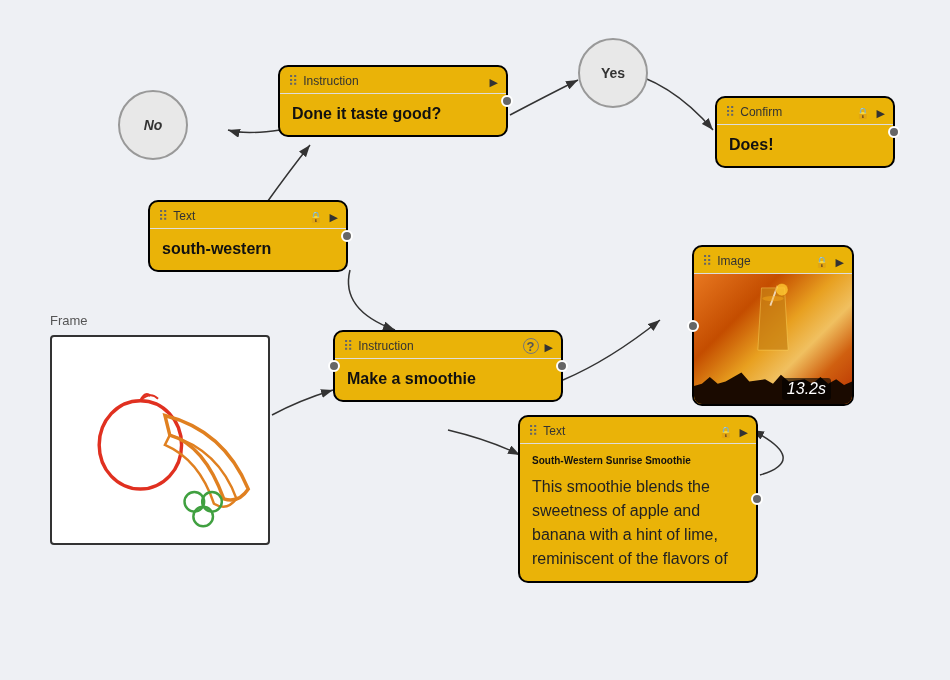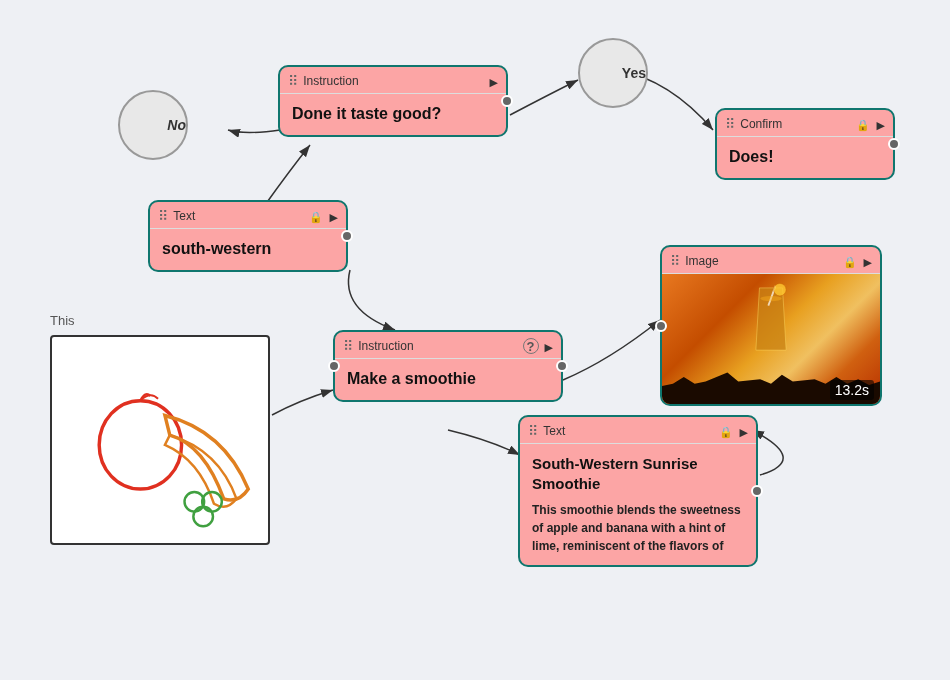--- a/index.html
+++ b/index.html
@@ -22,22 +22,22 @@
       inset: 0;
       width: 100%;
       height: 100%;
       pointer-events: none;
       overflow: visible;
     }
 
     
     .node {
       position: absolute;
-      background: #fca5a5;
-      border: 2px solid #0f766e;
+      background: #eab308;
+      border: 2px solid #000000;
       border-radius: 10px;
     }
 
     .node-header {
       display: flex;
       align-items: center;
       padding: 6px 8px 4px 8px;
       border-bottom: 1px solid #ddd;
       gap: 4px;
     }
@@ -88,21 +88,22 @@
       width: 200px;
     }
 
     
     .confirm-node {
       width: 180px;
     }
 
     
     .image-node {
-      width: 222px;
+      width: 162px;
+      margin-left: 32px;
     }
 
     .image-node .node-body {
       padding: 0;
       position: relative;
       overflow: hidden;
       border-radius: 0 0 8px 8px;
     }
 
     .image-placeholder {
@@ -123,39 +124,40 @@
       bottom: 0;
       left: 0; right: 0;
       height: 45px;
       background: #1a0a00;
       clip-path: polygon(0% 100%, 0% 60%, 5% 55%, 10% 40%, 15% 55%, 20% 50%, 30% 30%, 35% 50%, 45% 45%, 50% 55%, 55% 35%, 60% 50%, 70% 45%, 75% 55%, 80% 40%, 85% 55%, 90% 45%, 95% 58%, 100% 50%, 100% 100%);
     }
 
     .image-timer {
       position: absolute;
       bottom: 4px;
-      right: 6px;
+      right: 21px;
       background: rgba(0,0,0,0.6);
       color: #fff;
-      font-size: 14px;
+      font-size: 16px;
       padding: 2px 5px;
       border-radius: 3px;
+      font-style: italic;
     }
 
     
     .circle-node {
       position: absolute;
       width: 70px;
       height: 70px;
       border-radius: 50%;
       background: #e8e8e8;
       border: 2px solid #999;
       display: flex;
       align-items: center;
-      justify-content: flex-end;
+      justify-content: center;
       font-size: 14px;
       font-weight: 600;
       color: #333;
     }
 
     
     .frame-node {
       position: absolute;
       width: 220px;
       height: 210px;
@@ -182,32 +184,32 @@
     
     .text-content-node {
       width: 240px;
     }
 
     .text-content-node .node-body {
       padding: 10px 12px;
     }
 
     .text-content-title {
-      font-size: 15px;
+      font-size: 10px;
       font-weight: 800;
       color: #111;
       margin-bottom: 8px;
       line-height: 1.3;
     }
 
     .text-content-body {
-      font-size: 12px;
+      font-size: 16px;
       color: #222;
       line-height: 1.5;
-      font-weight: 700;
+      font-weight: 400;
     }
 
     
     .dot-grid::before {
       content: '⠿';
       font-size: 14px;
       color: #666;
     }
 
     
@@ -312,21 +314,21 @@
       <div class="node-header-actions">
         <span class="play-icon"></span>
       </div>
     </div>
     <div class="node-body">
       <div class="node-body-text">Done it taste good?</div>
     </div>
     <div class="conn-dot"></div>
   </div>
 
-  <div class="node confirm-node" style="left: 715px; top: 108px;">
+  <div class="node confirm-node" style="left: 715px; top: 96px;">
     <div class="node-header">
       <span class="node-header-icon dot-grid"></span>
       <span class="node-header-title">Confirm</span>
       <div class="node-header-actions">
         <span class="lock-icon"></span>
         <span class="play-icon"></span>
       </div>
     </div>
     <div class="node-body">
       <div class="node-body-text">Does!</div>
@@ -343,21 +345,21 @@
         <span class="play-icon"></span>
       </div>
     </div>
     <div class="node-body">
       <div class="node-body-text">south-western</div>
     </div>
     <div class="conn-dot"></div>
   </div>
 
   <div style="position: absolute; left: 50px; top: 335px;">
-    <div class="frame-label">This</div>
+    <div class="frame-label">Frame</div>
     <div class="frame-node">
       <svg class="frame-svg" viewBox="0 0 220 210">
 
         <ellipse cx="90" cy="110" rx="42" ry="45" fill="none" stroke="#e03020" stroke-width="3.5"></ellipse>
 
         <path d="M90,65 Q95,55 100,60" stroke="#e03020" stroke-width="2.5" fill="none"></path>
 
         <path d="M90,65 Q100,55 108,63" stroke="#e03020" stroke-width="2" fill="none"></path>
 
         <path d="M115,80 Q175,95 200,155 Q190,170 175,165 Q155,110 120,100 Z" fill="none" stroke="#e08020" stroke-width="3.5"></path>

